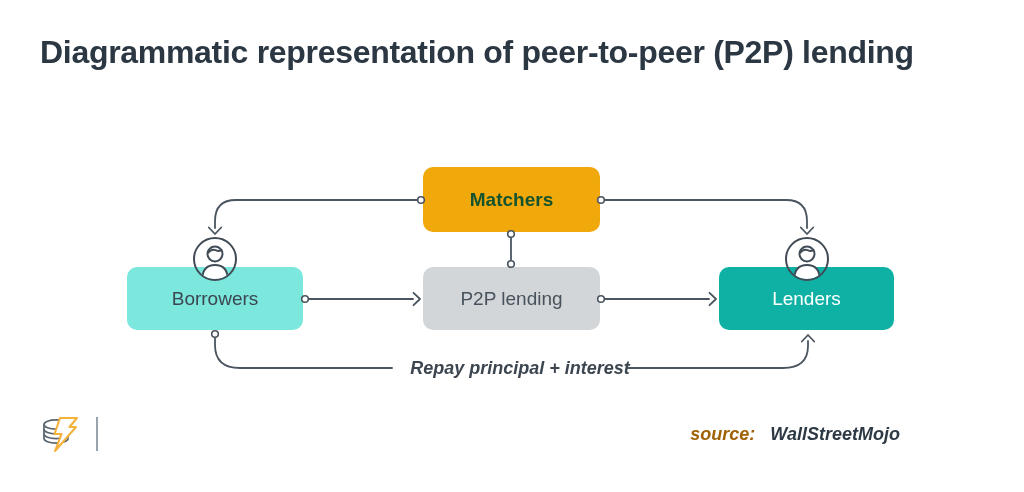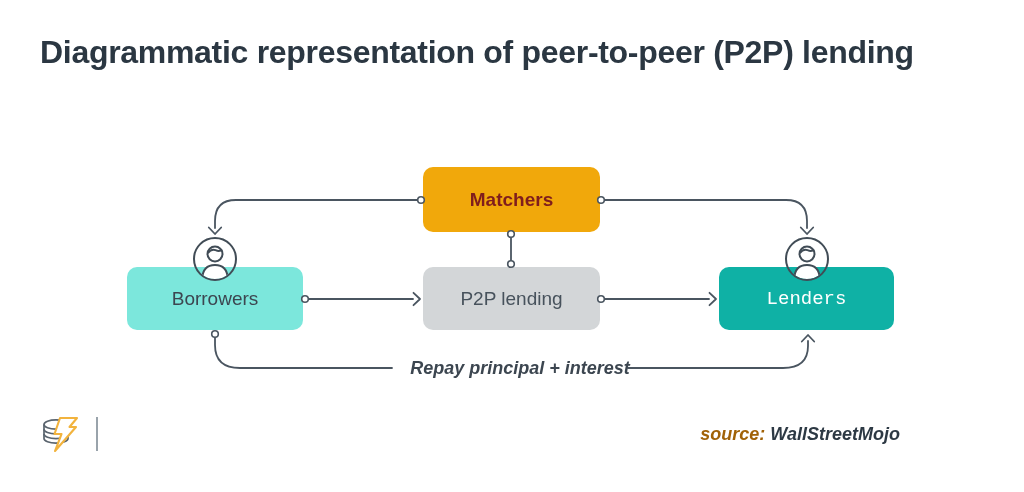--- a/index.html
+++ b/index.html
@@ -55,38 +55,38 @@
   }
   .footer-divider{
     width:2px;height:34px;background:#99a3ab;margin-left:16px;margin-right:16px;
   }
   .footer-brand{font-size:18px;color:#8b959d;}
   .footer-right{
     position:absolute;right:40px;top:424px;
     font-size:18px;font-style:italic;
   }
   .source-prefix{color:#a16207;font-weight:bold;}
-  .source-name{color:#2d3944;font-weight:700;}
+  .source-name{color:#2d3944;font-weight:700;margin-left:10px;}
 </style>
 </head>
 <body>
 
 <div class="canvas">
 
   <h1 class="title">Diagrammatic representation of peer-to-peer (P2P) lending</h1>
 
   <div>
 
-    <div class="node node-matchers" style="background-color: rgb(241, 168, 11); color: #7f1d1d; text-align: center;">Matchers</div>
+    <div class="node node-matchers" style="background-color: rgb(241, 168, 11); color: #14532d; text-align: center;">Matchers</div>
 
     <div class="node node-borrowers" style="background-color: rgb(124, 231, 220); color: rgb(60, 70, 80);">Borrowers</div>
 
     <div class="node node-p2p" style="background-color: rgb(211, 214, 216); color: rgb(71, 82, 92);">P2P lending</div>
 
-    <div class="node node-lenders" style="background-color: rgb(15, 177, 165); color: rgb(255, 255, 255); font-family: Liberation Mono, monospace;">Lenders</div>
+    <div class="node node-lenders" style="background-color: rgb(15, 177, 165); color: rgb(255, 255, 255);">Lenders</div>
 
     <svg class="connector-layer" viewBox="0 0 1024 492">
 
       <g>
         <path class="edge" d="M421,200 H236 Q215,200 215,221 V228"></path>
         <path class="edge" d="M208.8,227.5 L215,234 L221.2,227.5"></path>
       </g>
 
       <g>
         <path class="edge" d="M601,200 H786 Q807,200 807,221 V228"></path>

